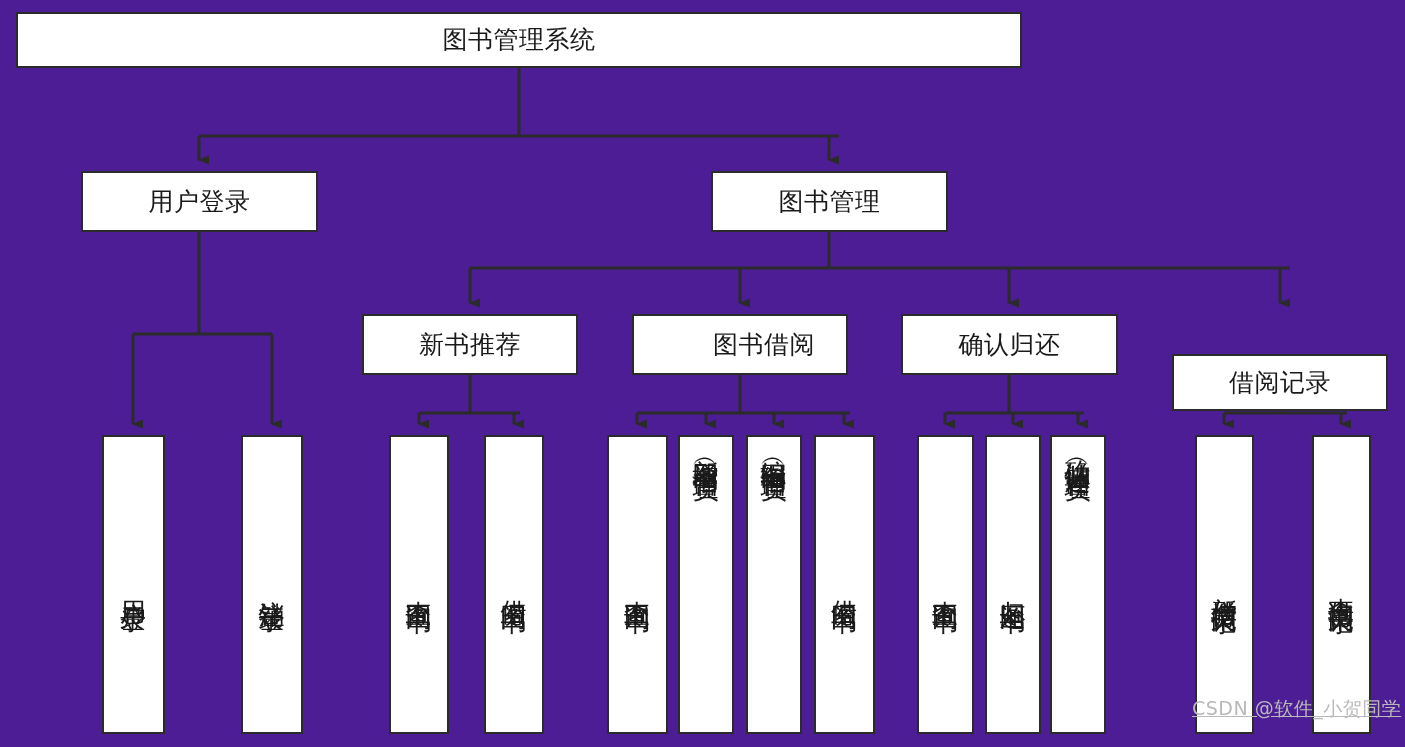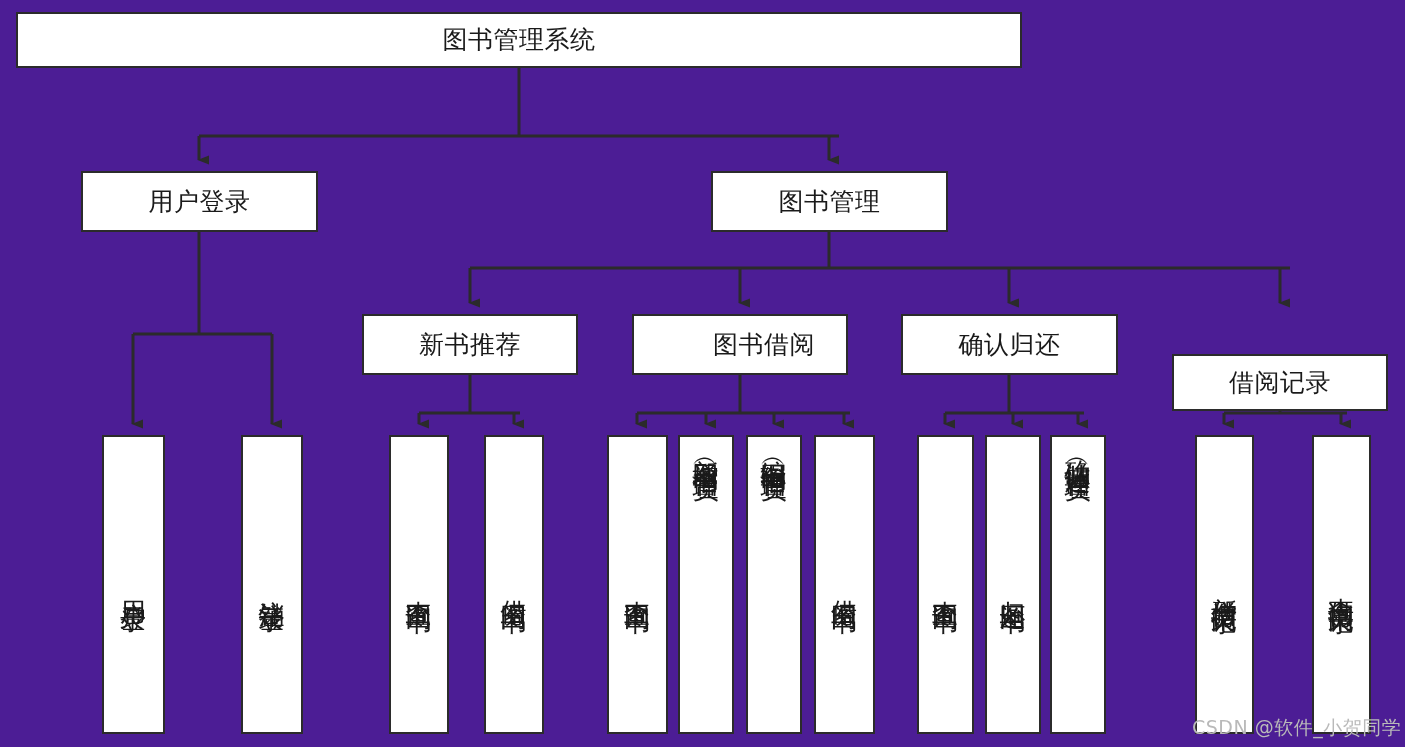--- a/index.html
+++ b/index.html
@@ -188,15 +188,15 @@
   <div class="node vertical topalign" style="left:1050px; top:435px; width:56px; height:299px;">
     <span class="label">确认归还（管理员）</span>
   </div>
   <div class="node vertical" style="left:1195px; top:435px; width:59px; height:299px;">
     <span class="label">新增借阅记录</span>
   </div>
   <div class="node vertical" style="left:1312px; top:435px; width:59px; height:299px;">
     <span class="label">查询借阅记录</span>
   </div>
 
-  <div class="watermark" style="left:1192px; top:715px;">CSDN @软件_小贺同学</div>
+  <div class="watermark" style="left:1192px; top:696px;text-decoration:underline;">CSDN @软件_小贺同学</div>
 
 </div>
 
 </body></html>

